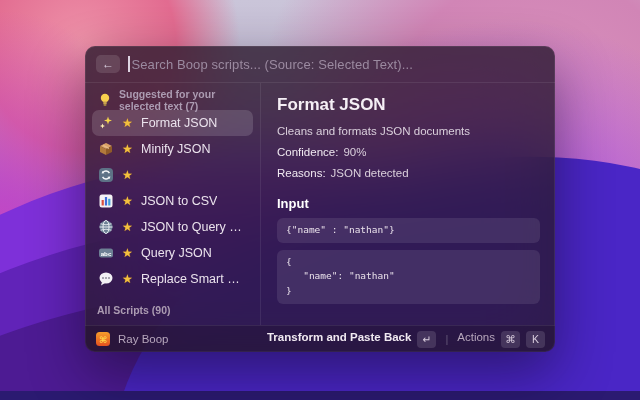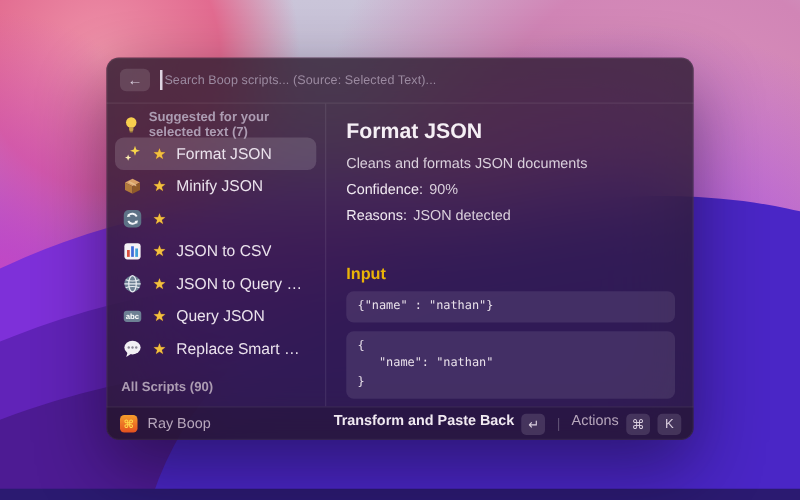--- a/index.html
+++ b/index.html
@@ -34,21 +34,21 @@
     border-radius:10px; background:rgba(40,26,44,0.80);
     backdrop-filter:blur(34px) saturate(1.5); -webkit-backdrop-filter:blur(34px) saturate(1.5);
     box-shadow:0 22px 55px rgba(10,5,20,0.45), 0 0 0 1px rgba(255,255,255,0.07) inset;
     display:flex; flex-direction:column; overflow:hidden; color:#eae2ec; }
 
   .search-row { flex:0 0 36px; display:flex; align-items:center; padding:0 11px; gap:8px; }
   .back-btn { width:24px; height:18px; border-radius:5px; background:rgba(255,255,255,0.12);
     display:flex; align-items:center; justify-content:center; color:#d9cfde; font-size:12px; cursor:default; }
   .search-input { display:flex; align-items:center; flex:1; gap:2px; }
   .caret { width:1.5px; height:16px; background:#ded4e2; }
-  .placeholder { font-size:10px; color:#9b8aa0; letter-spacing:0.1px; }
+  .placeholder { font-size:13px; color:#9b8aa0; letter-spacing:0.1px; }
 
   .hdiv { height:1px; background:rgba(255,255,255,0.08); flex:none; }
   .body { flex:1; display:flex; min-height:0; }
 
   .sidebar { width:175px; flex:none; padding:6px 7px 0 7px; overflow:hidden; }
   .vdiv { width:1px; background:rgba(255,255,255,0.08); flex:none; }
 
   .section-header { display:flex; align-items:center; gap:6px; height:21px;
     padding-left:5px; color:#ac9cb2; font-size:10.5px;font-weight:bold; }
   .section-header.second { margin-top:7px; }
@@ -59,21 +59,21 @@
   .star { width:13px; flex:none; text-align:center; font-size:12px; color:#f3c03f;
     text-shadow:0 0 1px #a3691a; }
   .star:empty { display:none; }
   .row-label { overflow:hidden; text-overflow:ellipsis; }
 
   .detail { flex:1; padding:10px 15px 0 16px; min-width:0; }
   .detail-title { font-size:17px; font-weight:700; color:#f5eff5; margin-top:2px; }
   .detail-desc { font-size:11.5px; color:#dad0dc; margin-top:10px; }
   .kv { font-size:11.5px; color:#dad0dc; margin-top:9px; }
   .kv .k { font-weight:400; color:#f0e9f1; margin-right:5px; }
-  .sub-heading { font-size:13px; font-weight:700; color:#eab308; margin-top:32px; }
+  .sub-heading { font-size:13px; font-weight:700; color:#ffffff; margin-top:17px; }
   .code { margin-top:7px; background:rgba(255,255,255,0.09); border-radius:6px;
     padding:5px 9px; font-family:"DejaVu Sans Mono", monospace; font-size:9.5px;
     color:#eae2eb; }
   .code pre { font-family:inherit; white-space:pre; line-height:1.55; }
 
   .status { flex:0 0 27px; display:flex; align-items:center; gap:7px; padding:0 10px;
     border-top:1px solid rgba(255,255,255,0.08); background:rgba(18,10,20,0.22); }
   .app-name { font-size:11.5px; color:#b7a7bc; }
   .spacer { flex:1; }
   .primary-action { font-size:11.5px; font-weight:700; color:#f0e9f1; }

